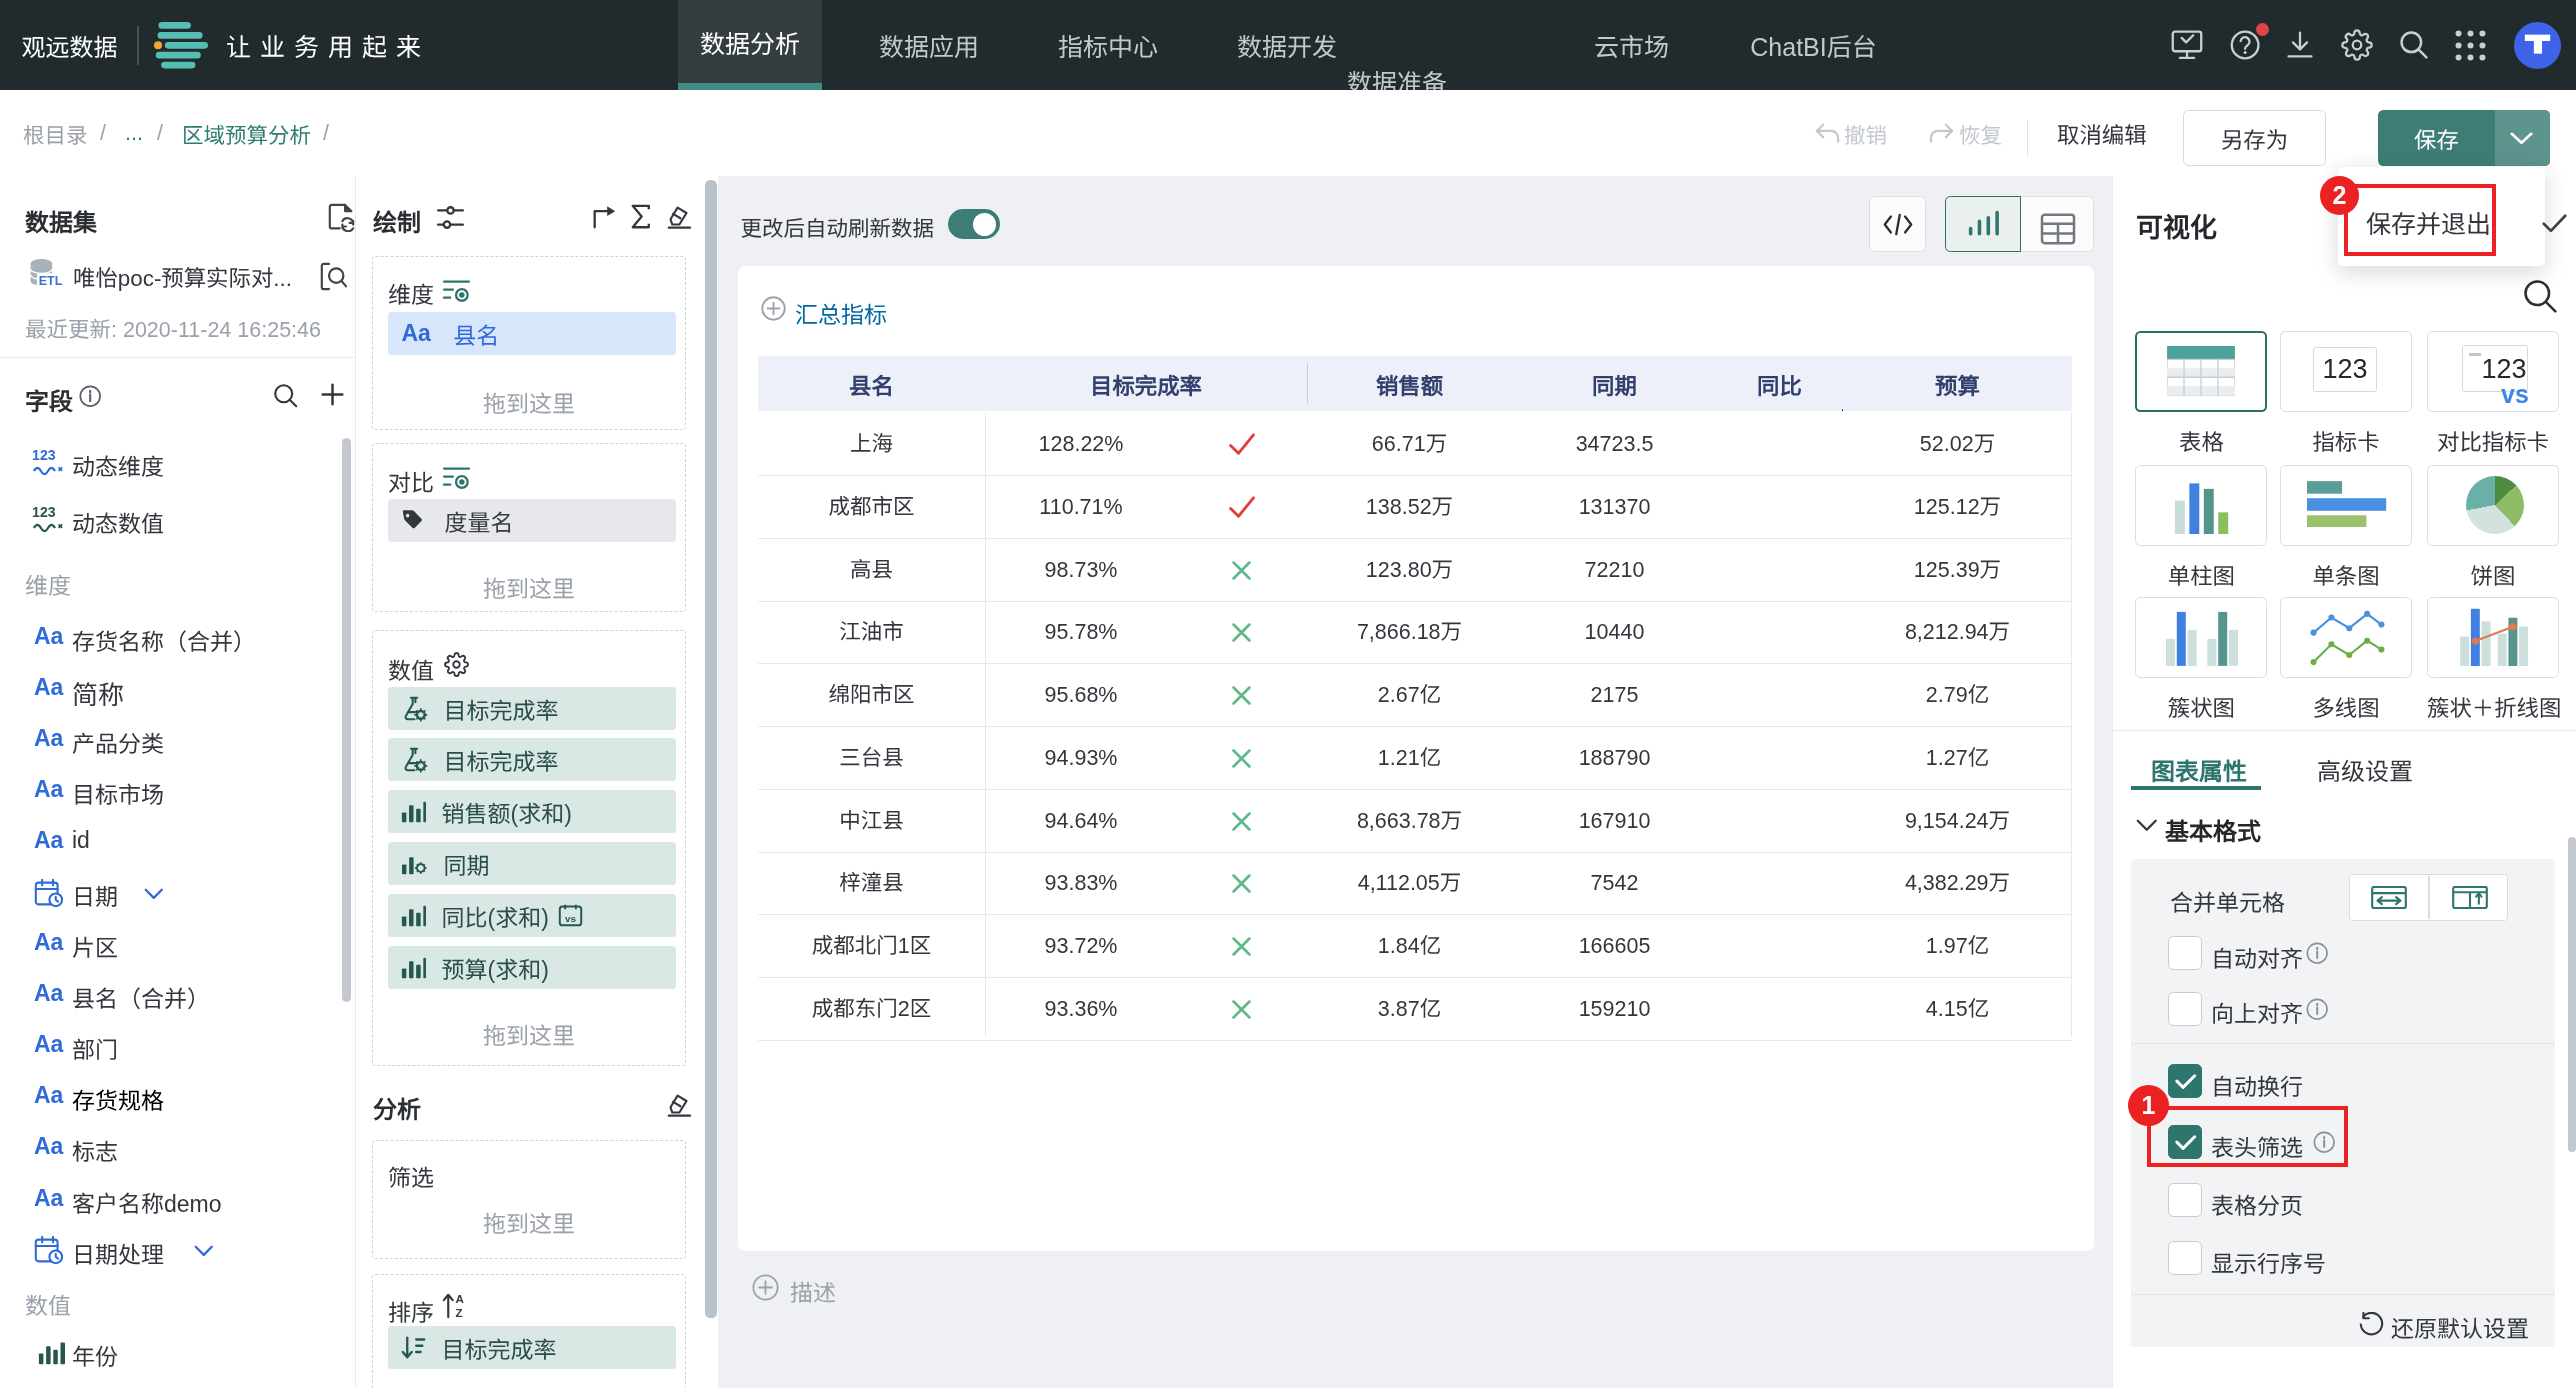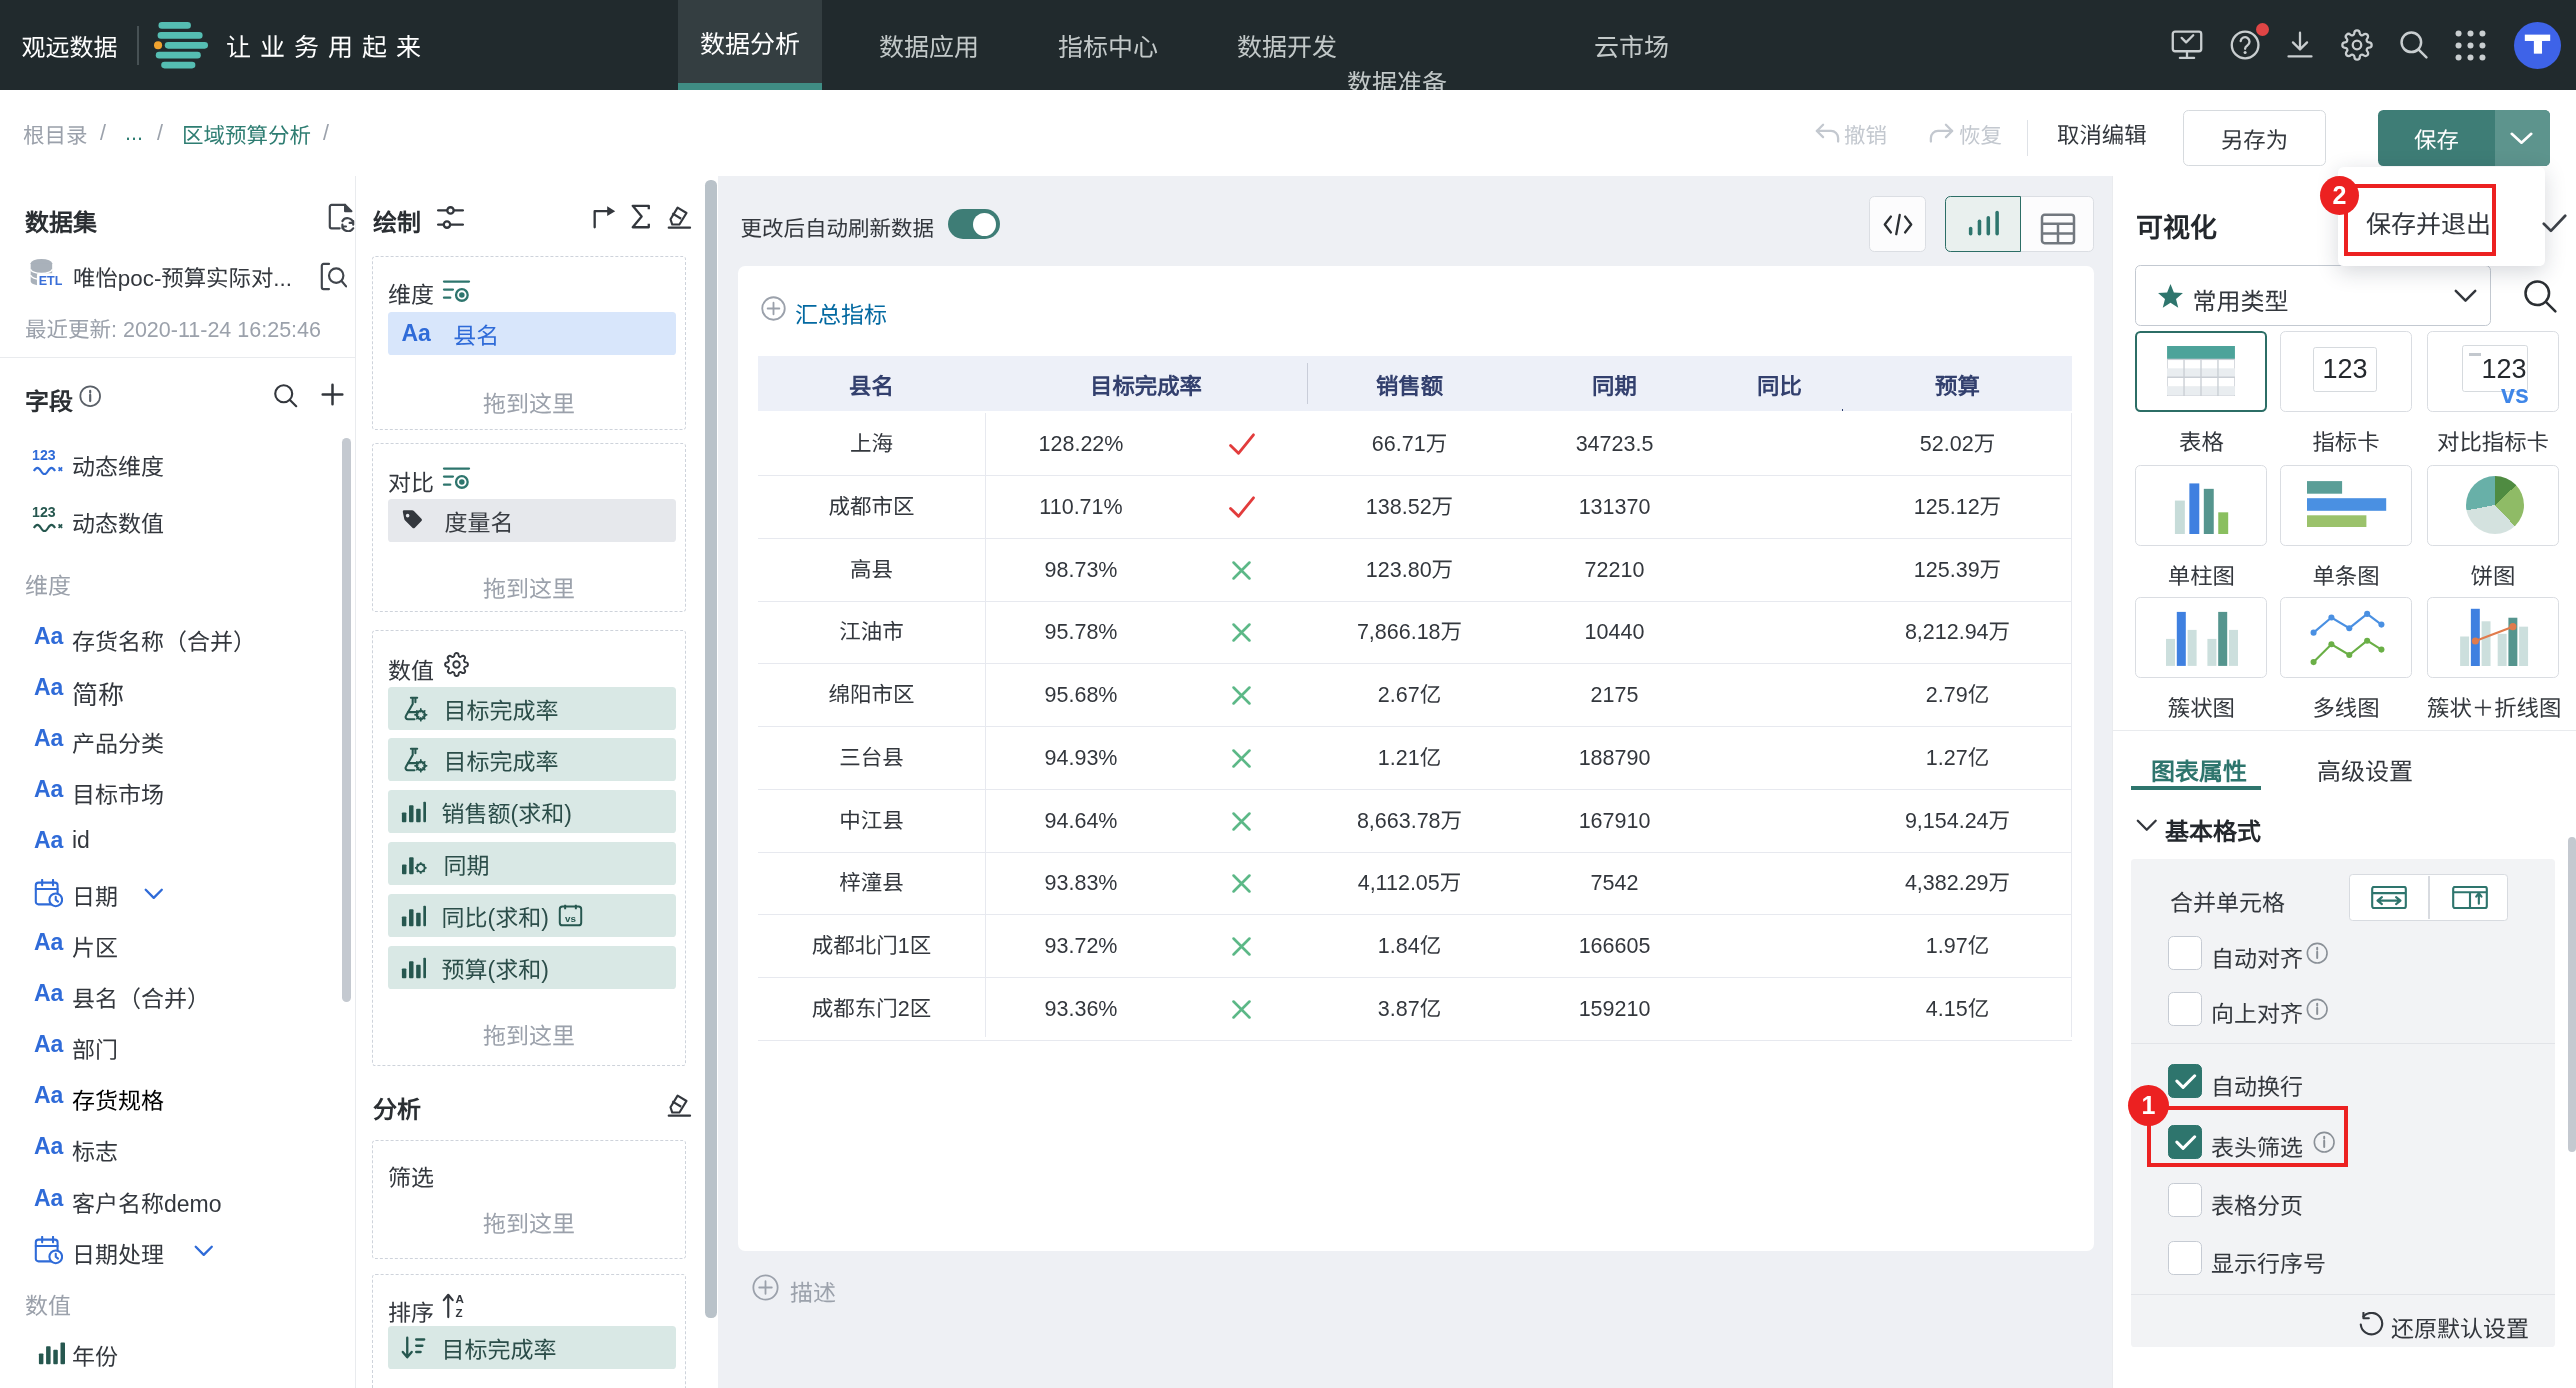--- a/index.html
+++ b/index.html
@@ -62,20 +62,21 @@
       <rect x="8" y="44" width="38" height="7.5" rx="3.7" fill="#55bdb2"></rect>
     </svg>
   </div>
   <div class="brand" style="left:226px; font-size:25px; letter-spacing:9px;">让业务用起来</div>
   <div class="navtab active" style="left:678px; width:144px;">数据分析</div>
   <div class="navtab" style="left:857px; width:144px;">数据应用</div>
   <div class="navtab" style="left:1036px; width:144px;">指标中心</div>
   <div class="navtab" style="left:1215px; width:144px;">数据开发</div>
   <div class="navtab" style="left:1325px; width:144px;margin-top:36px;">数据准备</div>
   <div class="navtab" style="left:1578px; width:107px;">云市场</div>
+  <div class="navtab" style="left:1724px; width:179px;">ChatBI后台</div>
   <div id="navicons">
 
     <svg class="abs" style="left:2171px; top:29px;" width="32" height="32" viewBox="0 0 36 36" fill="none" stroke="#c9ced0" stroke-width="2.6">
       <rect x="2" y="3" width="32" height="22" rx="2.5"></rect>
       <path d="M12 10 l5 5 l8 -8" stroke-linecap="round" stroke-linejoin="round"></path>
       <path d="M18 25 v6 M10 32.5 h16" stroke-linecap="round"></path>
     </svg>
 
     <svg class="abs" style="left:2230px; top:29px;" width="32" height="32" viewBox="0 0 36 36" fill="none">
       <circle cx="17" cy="18" r="15" stroke="#c9ced0" stroke-width="2.6"></circle>
@@ -585,29 +586,20 @@
         <circle cx="15" cy="15" r="13.5"></circle>
         <path d="M15 8 v14 M8 15 h14" stroke-linecap="round"></path>
       </svg>
     </div>
 <div class="abs" style="left:72px; top:1098px; font-size:23px; color:#9ba1ab;">描述</div>
 </div>
 
 <div class="rightp" id="rightpanel">
 <div class="abs" style="left:23px; top:30px; font-size:27px; font-weight:bold; color:#24282d;">可视化</div>
 
-<div class="abs" style="left:22.4px; top:89px; width:356px; height:61px; border:1.8px solid #c3c9d1; border-radius:5.4px; background:#fff;">
-  <svg class="abs" style="left:21.5px; top:18px;" width="25" height="24" viewBox="0 0 28 27" fill="#2e756d">
-        <path d="M14 0 L17.8 9.5 L28 10.2 L20.2 16.8 L22.7 26.7 L14 21.2 L5.3 26.7 L7.8 16.8 L0 10.2 L10.2 9.5 z"></path>
-      </svg>
-  <div class="abs" style="left:56px; top:16px; font-size:24px; color:#33373d;">常用类型</div>
-  <svg class="abs" style="left:318px; top:23px;" width="23" height="14.3" viewBox="0 0 26 16" fill="none" stroke="#33373d" stroke-width="2.8" stroke-linecap="round" stroke-linejoin="round">
-        <path d="M2 2 L13 13 L24 2"></path>
-      </svg>
-</div>
 <svg class="abs" style="left:408px; top:101px;" width="38" height="38" viewBox="0 0 42 42" fill="none" stroke="#2b2f33" stroke-width="2.8" stroke-linecap="round">
       <circle cx="18" cy="18" r="13"></circle>
       <path d="M28 28 L38 38"></path>
     </svg>
 <div class="card sel" style="left:22.4px; top:155px;">
       <svg class="abs" style="left:30px; top:13.4px;" width="68" height="50" viewBox="0 0 76 56">
   <rect x="0" y="0" width="76" height="15" fill="#4da39a"></rect>
   <rect x="0" y="15" width="76" height="41" fill="#fff" stroke="#c9ced4" stroke-width="1.5"></rect>
   <rect x="0" y="25" width="76" height="10" fill="#e9edf0"></rect>
   <rect x="0" y="45" width="76" height="10" fill="#e9edf0"></rect>

